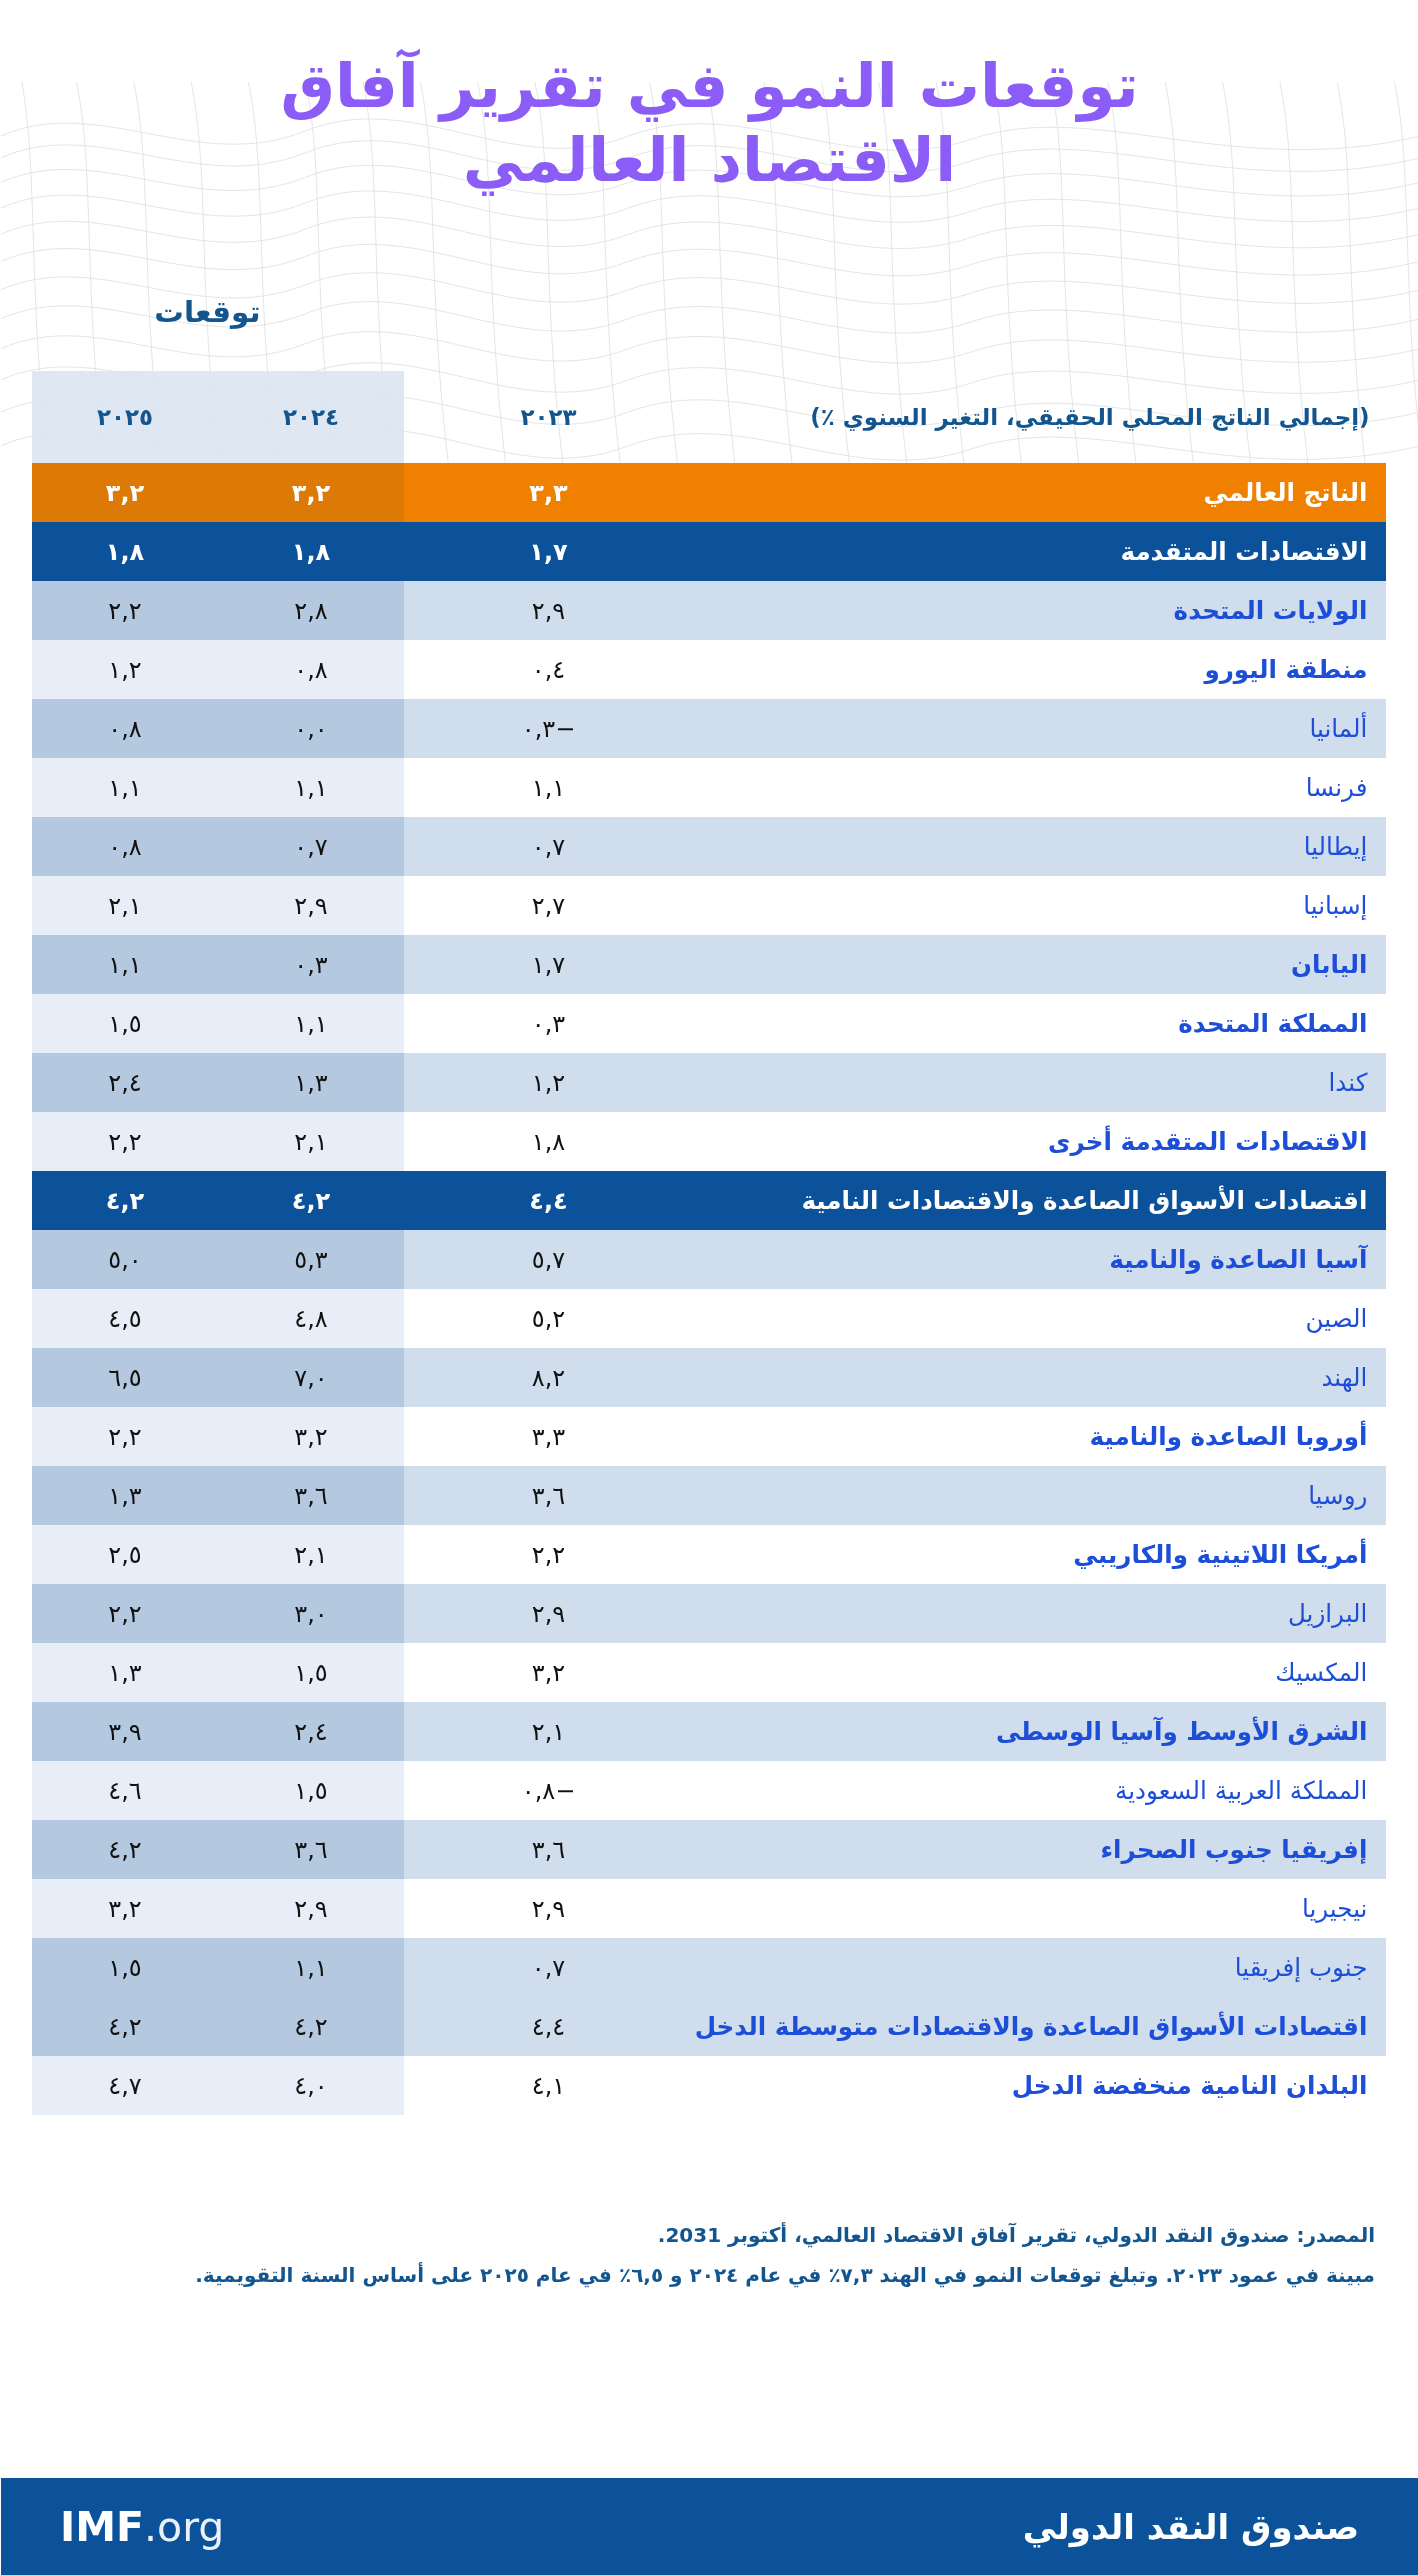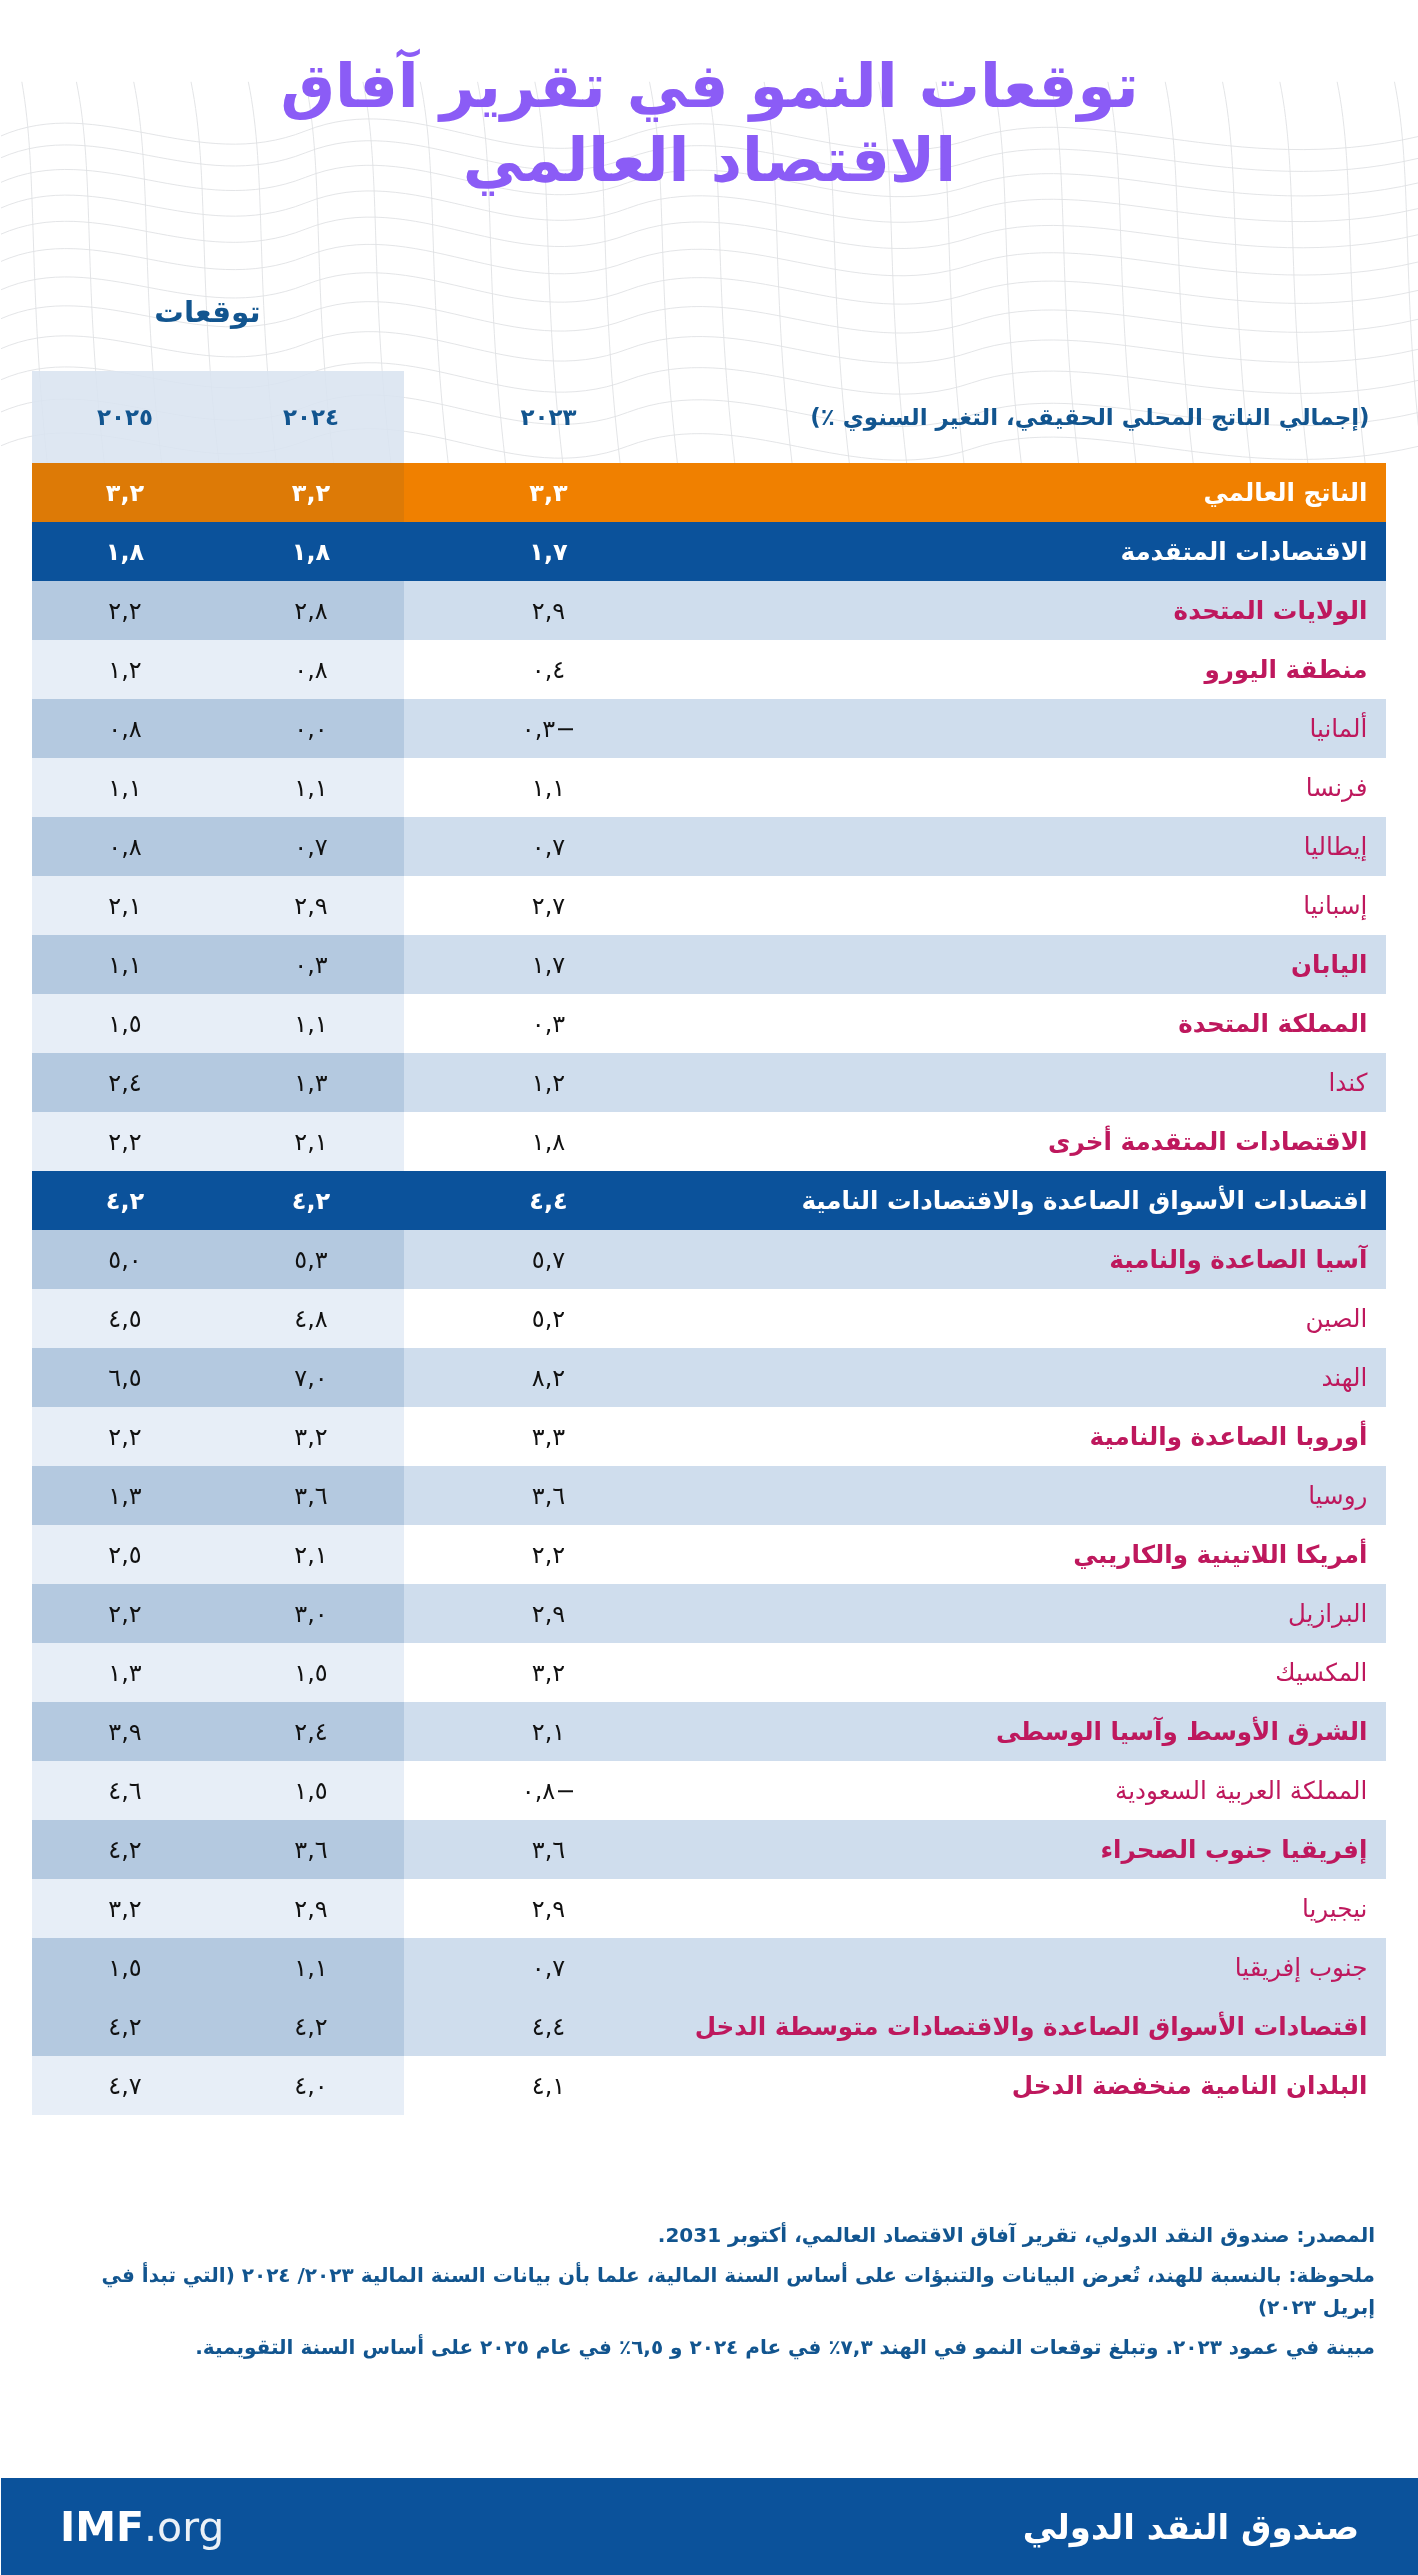--- a/index.html
+++ b/index.html
@@ -78,21 +78,21 @@
   
   tbody td{
     padding:0;
     height:59px;
     vertical-align:middle;
     font-size:24.6px;
   }
   td.label{
     text-align:right;
     padding-right:18.6px;
-    color:#be185d;
+    color:#1d4ed8;
   }
   td.val{
     text-align:center;
     color:#111111;
     font-size:24px;
   }
 
   
   tr.r-global td{background:#f08000;color:#ffffff;font-weight:bold;}
   tr.r-global td.proj{background:#dd7a06;}
@@ -373,21 +373,20 @@
           <td class="val">٤,١</td>
           <td class="val proj">٤,٠</td>
           <td class="val proj">٤,٧</td>
         </tr>
       </tbody>
   </table>
 </div>
 
 <div id="notes">
   <p class="line">المصدر: صندوق النقد الدولي، تقرير آفاق الاقتصاد العالمي، أكتوبر 2031.</p>
-  <p class="line">ملحوظة: بالنسبة للهند، تُعرض البيانات والتنبؤات على أساس السنة المالية، علما بأن بيانات السنة المالية ٢٠٢٣/ ٢٠٢٤ (التي تبدأ في إبريل ٢٠٢٣)</p>
   <p class="line">مبينة في عمود ٢٠٢٣. وتبلغ توقعات النمو في الهند ٧,٣٪ في عام ٢٠٢٤ و ٦,٥٪ في عام ٢٠٢٥ على أساس السنة التقويمية.</p>
 </div>
 
 <div id="footer">
   <div id="footer-title">صندوق النقد الدولي</div>
   <div id="footer-url">
     <span class="bold">IMF</span><span class="thin">.org</span>
   </div>
 </div>
 

